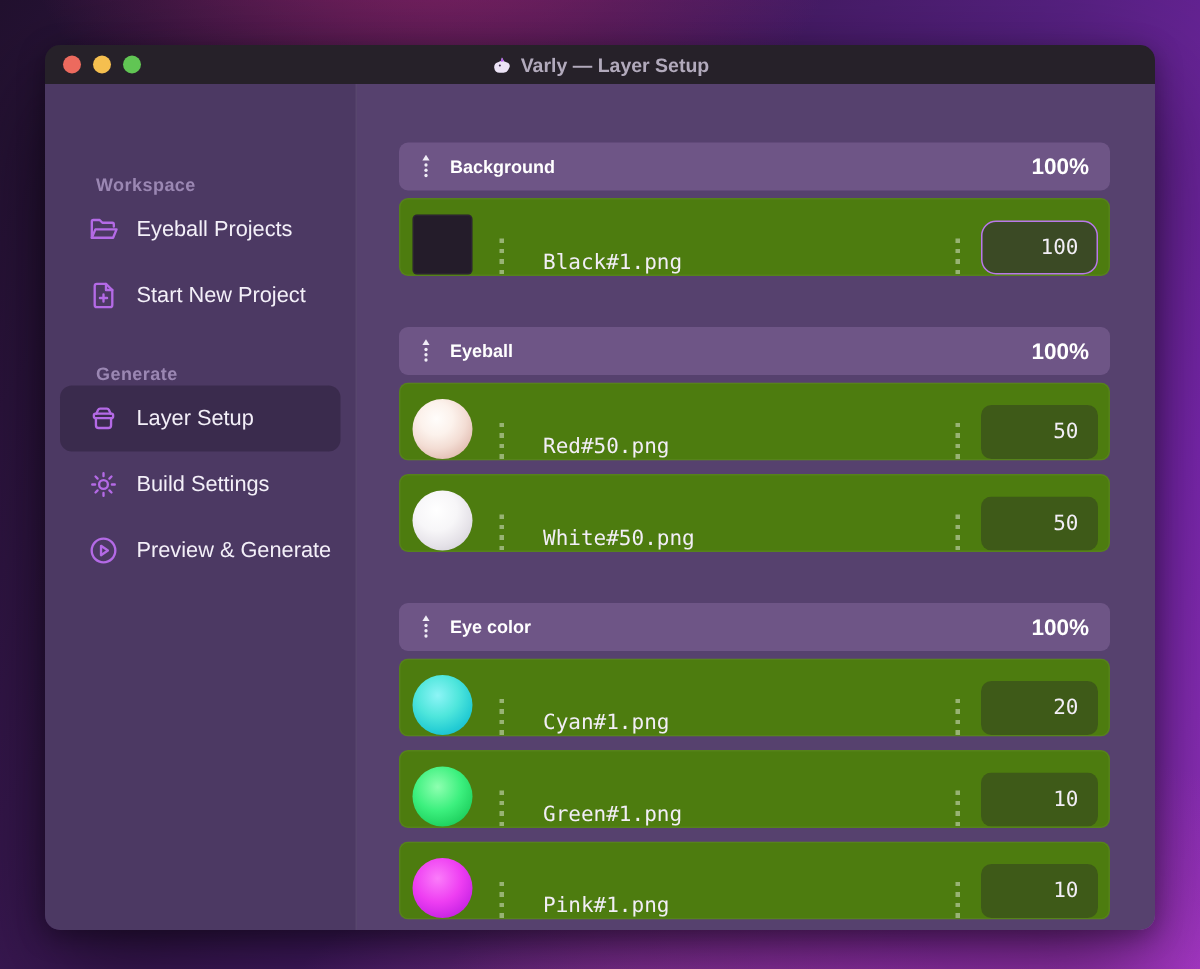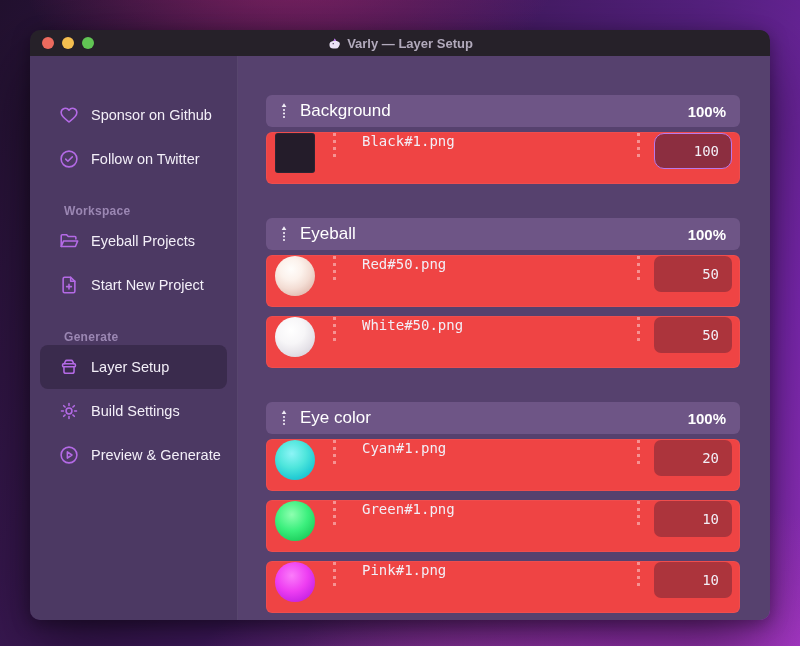--- a/index.html
+++ b/index.html
@@ -55,28 +55,28 @@
 
   
   .content { flex:1; background:#56416e; padding:39px 30px 0 28px; overflow:hidden; }
 
   .group { margin-bottom:34px; }
   .group-header {
     height:32px; background:#6e5586; border-radius:6px;
     display:flex; align-items:center; padding:0 14px 0 10px;
   }
   .drag-handle { width:16px; height:20px; display:flex; }
-  .group-name { margin-left:8px; font-size:17px; font-weight:400; color:#ffffff; }
+  .group-name { margin-left:8px; font-size:12px; font-weight:700; color:#ffffff; }
   .group-weight { margin-left:auto; font-size:15px; font-weight:700; color:#ffffff; }
 
   .rows { margin-top:5px; display:flex; flex-direction:column; gap:9px; }
   .layer-row {
-    height:52px; background:#ef4444; border-radius:6px;
+    height:52px; background:#4d7c0f; border-radius:6px;
     border:1px solid rgba(255,255,255,0.05);
-    display:flex; align-items:flex-start; padding:0 7px 0 8px;
+    display:flex; align-items:flex-end; padding:0 7px 0 8px;
   }
   .thumb { width:40px; height:40px; flex:0 0 40px; }
   .thumb.black-square { border-radius:3px; background:#241c2a; box-shadow:inset 0 0 0 1px rgba(255,255,255,0.04); }
   .thumb.red-sphere   { border-radius:50%; background:radial-gradient(circle at 40% 33%, #fffdfb 0%, #fcf2ec 30%, #f3ddd4 55%, #e3bfb4 78%, #d5a9a4 100%); }
   .thumb.white-sphere { border-radius:50%; background:radial-gradient(circle at 40% 33%, #ffffff 0%, #f7f6f8 38%, #e6e3e9 65%, #cac6d0 100%); }
   .thumb.cyan-sphere  { border-radius:50%; background:radial-gradient(circle at 42% 34%, #8df4f6 0%, #4fe6dc 40%, #23ccd4 70%, #13a8cc 100%); }
   .thumb.green-sphere { border-radius:50%; background:radial-gradient(circle at 42% 34%, #8effb0 0%, #3cf07e 45%, #1ed05e 78%, #14b851 100%); }
   .thumb.pink-sphere  { border-radius:50%; background:radial-gradient(circle at 42% 34%, #fb7cfa 0%, #ee3ef2 45%, #c824e4 78%, #a31fd2 100%); }
 
   .vsep {
@@ -113,40 +113,20 @@
           <path d="M10.2 3.2 12 6.4l-3 .4z" fill="#b45af0"></path>
           <circle cx="8.3" cy="10.2" r="0.9" fill="#3a2a4a"></circle>
         </svg>
         <span>Varly — Layer Setup</span>
       </div>
     </div>
 
     <div class="app-body">
       <aside class="sidebar">
   <div class="side-section">
-    <div class="side-items">
-  <div class="side-item">
-    <span class="icon">
-                  <svg viewBox="0 0 24 24">
-                    <path d="M20.6 9.4c0 4.2-5.3 7.8-8.6 10.2C8.7 17.2 3.4 13.6 3.4 9.4a4.7 4.7 0 0 1 8.6-2.6 4.7 4.7 0 0 1 8.6 2.6z"></path>
-                  </svg>
-                </span>
-    <span class="lbl">Sponsor on Github</span>
-  </div>
-
-  <div class="side-item">
-    <span class="icon">
-                  <svg viewBox="0 0 24 24">
-                    <circle cx="12" cy="12" r="8.6"></circle>
-                    <path d="M8.4 12.1l2.4 2.3 4.8-4.7"></path>
-                  </svg>
-                </span>
-    <span class="lbl">Follow on Twitter</span>
-  </div>
-</div>
   </div>
 
   <div class="side-section">
     <div class="side-label">Workspace</div>
     <div class="side-items">
   <div class="side-item">
     <span class="icon">
                   <svg viewBox="0 0 24 24">
                     <path d="M3.5 18V6.2c0-.6.5-1.1 1.1-1.1h4.6l2 2h7.2c.6 0 1.1.5 1.1 1.1v1.6"></path>
                     <path d="M3.5 18l2.6-6.1h15.4L19 18z"></path>

